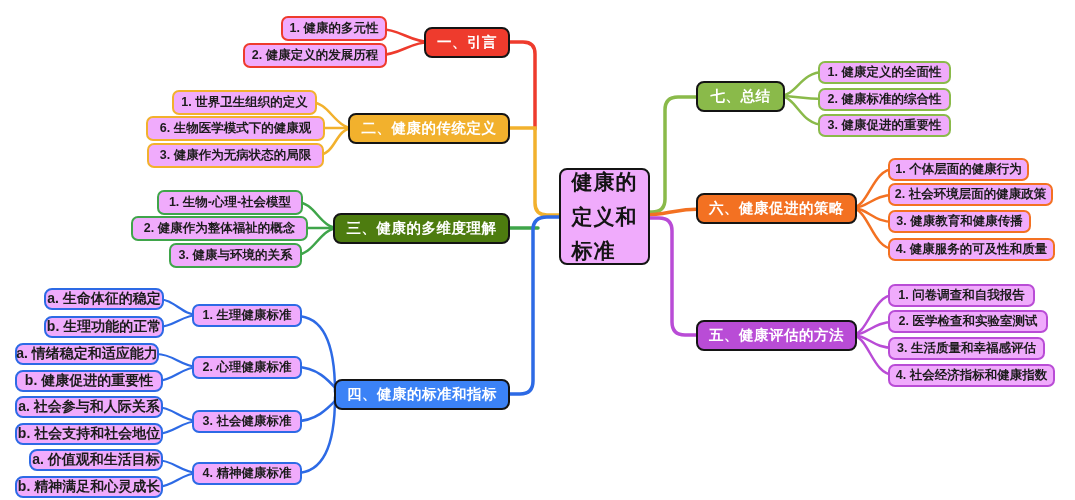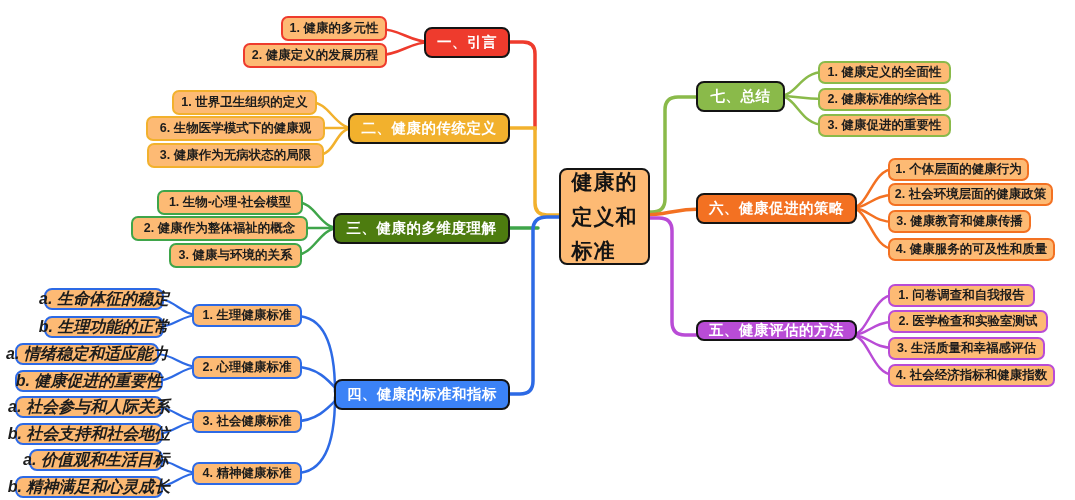--- a/index.html
+++ b/index.html
@@ -4,25 +4,25 @@
 <style>
   html,body{margin:0;padding:0;background:#fff;}
   .canvas{
     position:relative;width:1075px;height:500px;background:#ffffff;overflow:hidden;
     font-family:"Liberation Sans","DejaVu Sans",sans-serif;
   }
   svg.links{position:absolute;left:0;top:0;width:1075px;height:500px;}
   svg.links path{fill:none;stroke-linecap:round;}
   .node{
     position:absolute;box-sizing:border-box;display:flex;align-items:center;justify-content:center;
-    font-weight:700;background:#fdba74;border-radius:7px;white-space:nowrap;color:#1c1c1c;cursor:default;
+    font-weight:700;background:#f0abfc;border-radius:7px;white-space:nowrap;color:#1c1c1c;cursor:default;
   }
   .main{color:#fff;border:2.5px solid #141414;font-size:14.5px;border-radius:8px;letter-spacing:.5px;}
   .child{border:2px solid;font-size:12.5px;}
-  .leaf{border:2px solid;font-size:16px;border-radius:8px;font-style:italic;}
+  .leaf{border:2px solid;font-size:14px;border-radius:8px;}
   .central{
     border:2.5px solid #141414;color:#141414;font-size:21px;border-radius:8px;
     white-space:pre-line;text-align:left;line-height:1.62;letter-spacing:1px;
   }
   .bg-red{background:#ee3b2d}.bd-red{border-color:#ee3b2d}
   .bg-yellow{background:#f2b12d}.bd-yellow{border-color:#f2b12d}
   .bg-green{background:#4d7c0f}.bd-green{border-color:#3fa54a}
   .bg-blue{background:#3b82f6}.bd-blue{border-color:#2d6ae5}
   .bg-lgreen{background:#8aba4a}.bd-lgreen{border-color:#8aba4a}
   .bg-orange{background:#f37122}.bd-orange{border-color:#f37122}
@@ -108,21 +108,21 @@
   <div class="node child bd-blue" style="left:192px;top:356px;width:110px;height:23px">2. 心理健康标准</div>
   <div class="node leaf bd-blue" style="left:15px;top:343px;width:144px;height:22px">a. 情绪稳定和适应能力</div>
   <div class="node leaf bd-blue" style="left:15px;top:370px;width:148px;height:22px">b. 健康促进的重要性</div>
   <div class="node child bd-blue" style="left:192px;top:410px;width:110px;height:23px">3. 社会健康标准</div>
   <div class="node leaf bd-blue" style="left:15px;top:423px;width:148px;height:22px">b. 社会支持和社会地位</div>
   <div class="node leaf bd-blue" style="left:15px;top:396px;width:148px;height:22px">a. 社会参与和人际关系</div>
   <div class="node child bd-blue" style="left:192px;top:462px;width:110px;height:23px">4. 精神健康标准</div>
   <div class="node leaf bd-blue" style="left:29px;top:449px;width:134px;height:22px">a. 价值观和生活目标</div>
   <div class="node leaf bd-blue" style="left:15px;top:476px;width:148px;height:22px">b. 精神满足和心灵成长</div>
 
-  <div class="node main bg-purple" style="left:696px;top:320px;width:161px;height:21px">五、健康评估的方法</div>
+  <div class="node main bg-purple" style="left:696px;top:320px;width:161px;height:31px">五、健康评估的方法</div>
   <div class="node child bd-purple" style="left:888px;top:284px;width:147px;height:23px">1. 问卷调查和自我报告</div>
   <div class="node child bd-purple" style="left:888px;top:310px;width:160px;height:23px">2. 医学检查和实验室测试</div>
   <div class="node child bd-purple" style="left:888px;top:337px;width:157px;height:23px">3. 生活质量和幸福感评估</div>
   <div class="node child bd-purple" style="left:888px;top:364px;width:167px;height:23px">4. 社会经济指标和健康指数</div>
 
   <div class="node main bg-orange" style="left:696px;top:193px;width:161px;height:31px">六、健康促进的策略</div>
   <div class="node child bd-orange" style="left:888px;top:158px;width:141px;height:23px">1. 个体层面的健康行为</div>
   <div class="node child bd-orange" style="left:888px;top:183px;width:165px;height:23px">2. 社会环境层面的健康政策</div>
   <div class="node child bd-orange" style="left:888px;top:210px;width:143px;height:23px">3. 健康教育和健康传播</div>
   <div class="node child bd-orange" style="left:888px;top:238px;width:167px;height:23px">4. 健康服务的可及性和质量</div>

